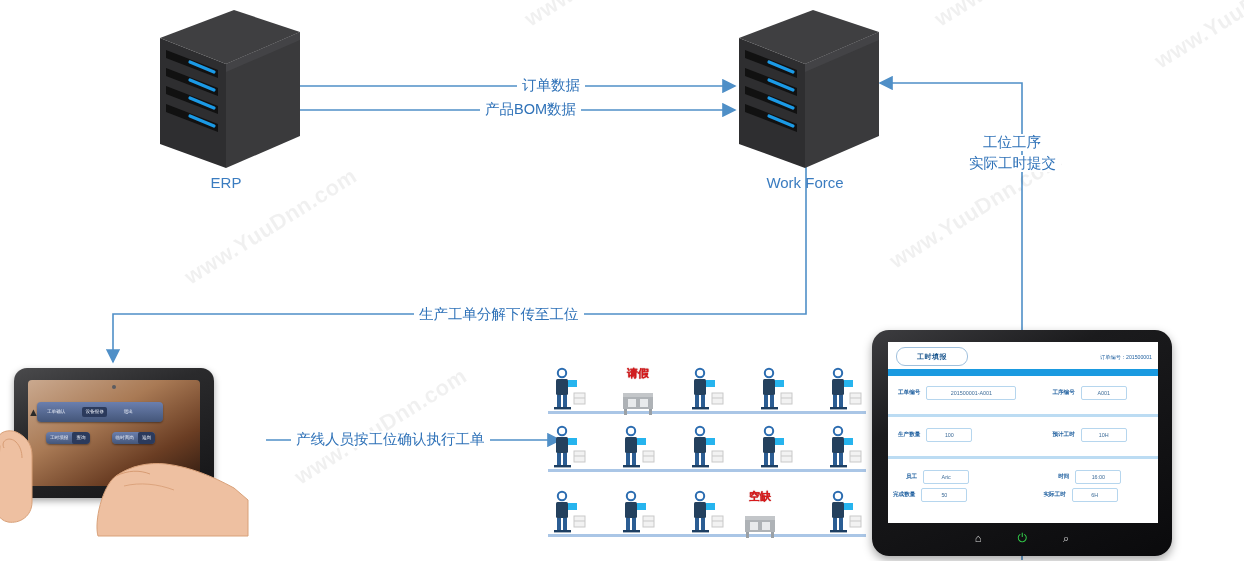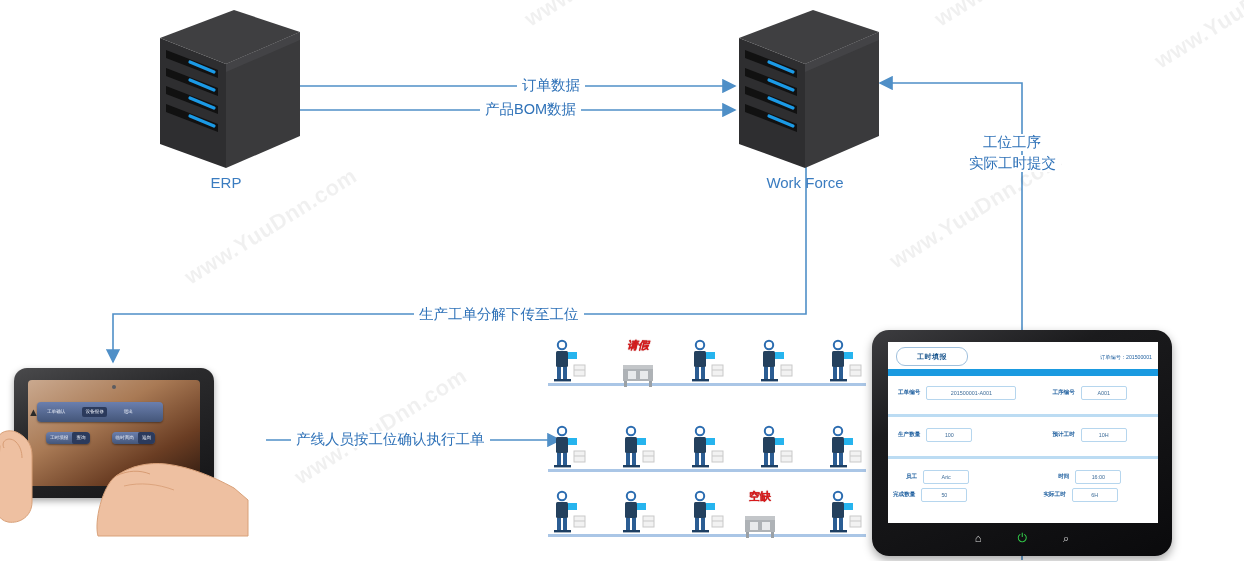--- a/index.html
+++ b/index.html
@@ -195,21 +195,21 @@
 
     <svg style="position:absolute;left:-16px;top:22px;width:250px;height:140px;overflow:visible;" viewBox="0 0 250 140">
       <path d="M2,56 C-6,44 10,36 22,44 C30,49 34,56 34,66 L34,112 C34,126 22,134 10,132 C0,130 -4,120 -2,108 Z" fill="#eec0a1" stroke="#d9a179" stroke-width="1"></path>
       <path d="M6,58 C2,50 12,46 18,52 C22,56 24,62 24,68" fill="none" stroke="#d79c74" stroke-width="1"></path>
       <path d="M118,86 C132,76 150,72 168,74 C192,77 214,86 236,98 L250,110 L250,146 L100,146 C96,132 104,96 118,86 Z" fill="#eec0a1" stroke="#d9a179" stroke-width="1"></path>
       <path d="M118,86 C130,80 142,80 152,84" fill="none" stroke="#d79c74" stroke-width="1"></path>
       <path d="M126,96 C142,92 160,94 176,100" fill="none" stroke="#d79c74" stroke-width=".8"></path>
     </svg>
   </div>
 
-  <div class="wsrow" style="left:548px;top:332px;width:318px;font-style:italic;">
+  <div class="wsrow" style="left:548px;top:360px;width:318px;">
     <div class="wsline"></div>
     <div class="ws" style="left:0px;">
       <svg viewBox="0 0 42 44" width="42" height="44">
         <circle cx="14" cy="6" r="4.2" fill="none" stroke="#2b6cb0" stroke-width="2"></circle>
         <rect x="8" y="12" width="12" height="16" rx="1.5" fill="#24415e"></rect>
         <rect x="20" y="13" width="9" height="7" fill="#26b4ee"></rect>
         <rect x="9" y="28" width="4" height="12" fill="#2b5d93"></rect>
         <rect x="15" y="28" width="4" height="12" fill="#2b5d93"></rect>
         <rect x="6" y="40" width="17" height="2.4" fill="#1d3f63"></rect>
         <rect x="26" y="26" width="11" height="11" fill="#f2f2f2" stroke="#c9c9c9"></rect>

